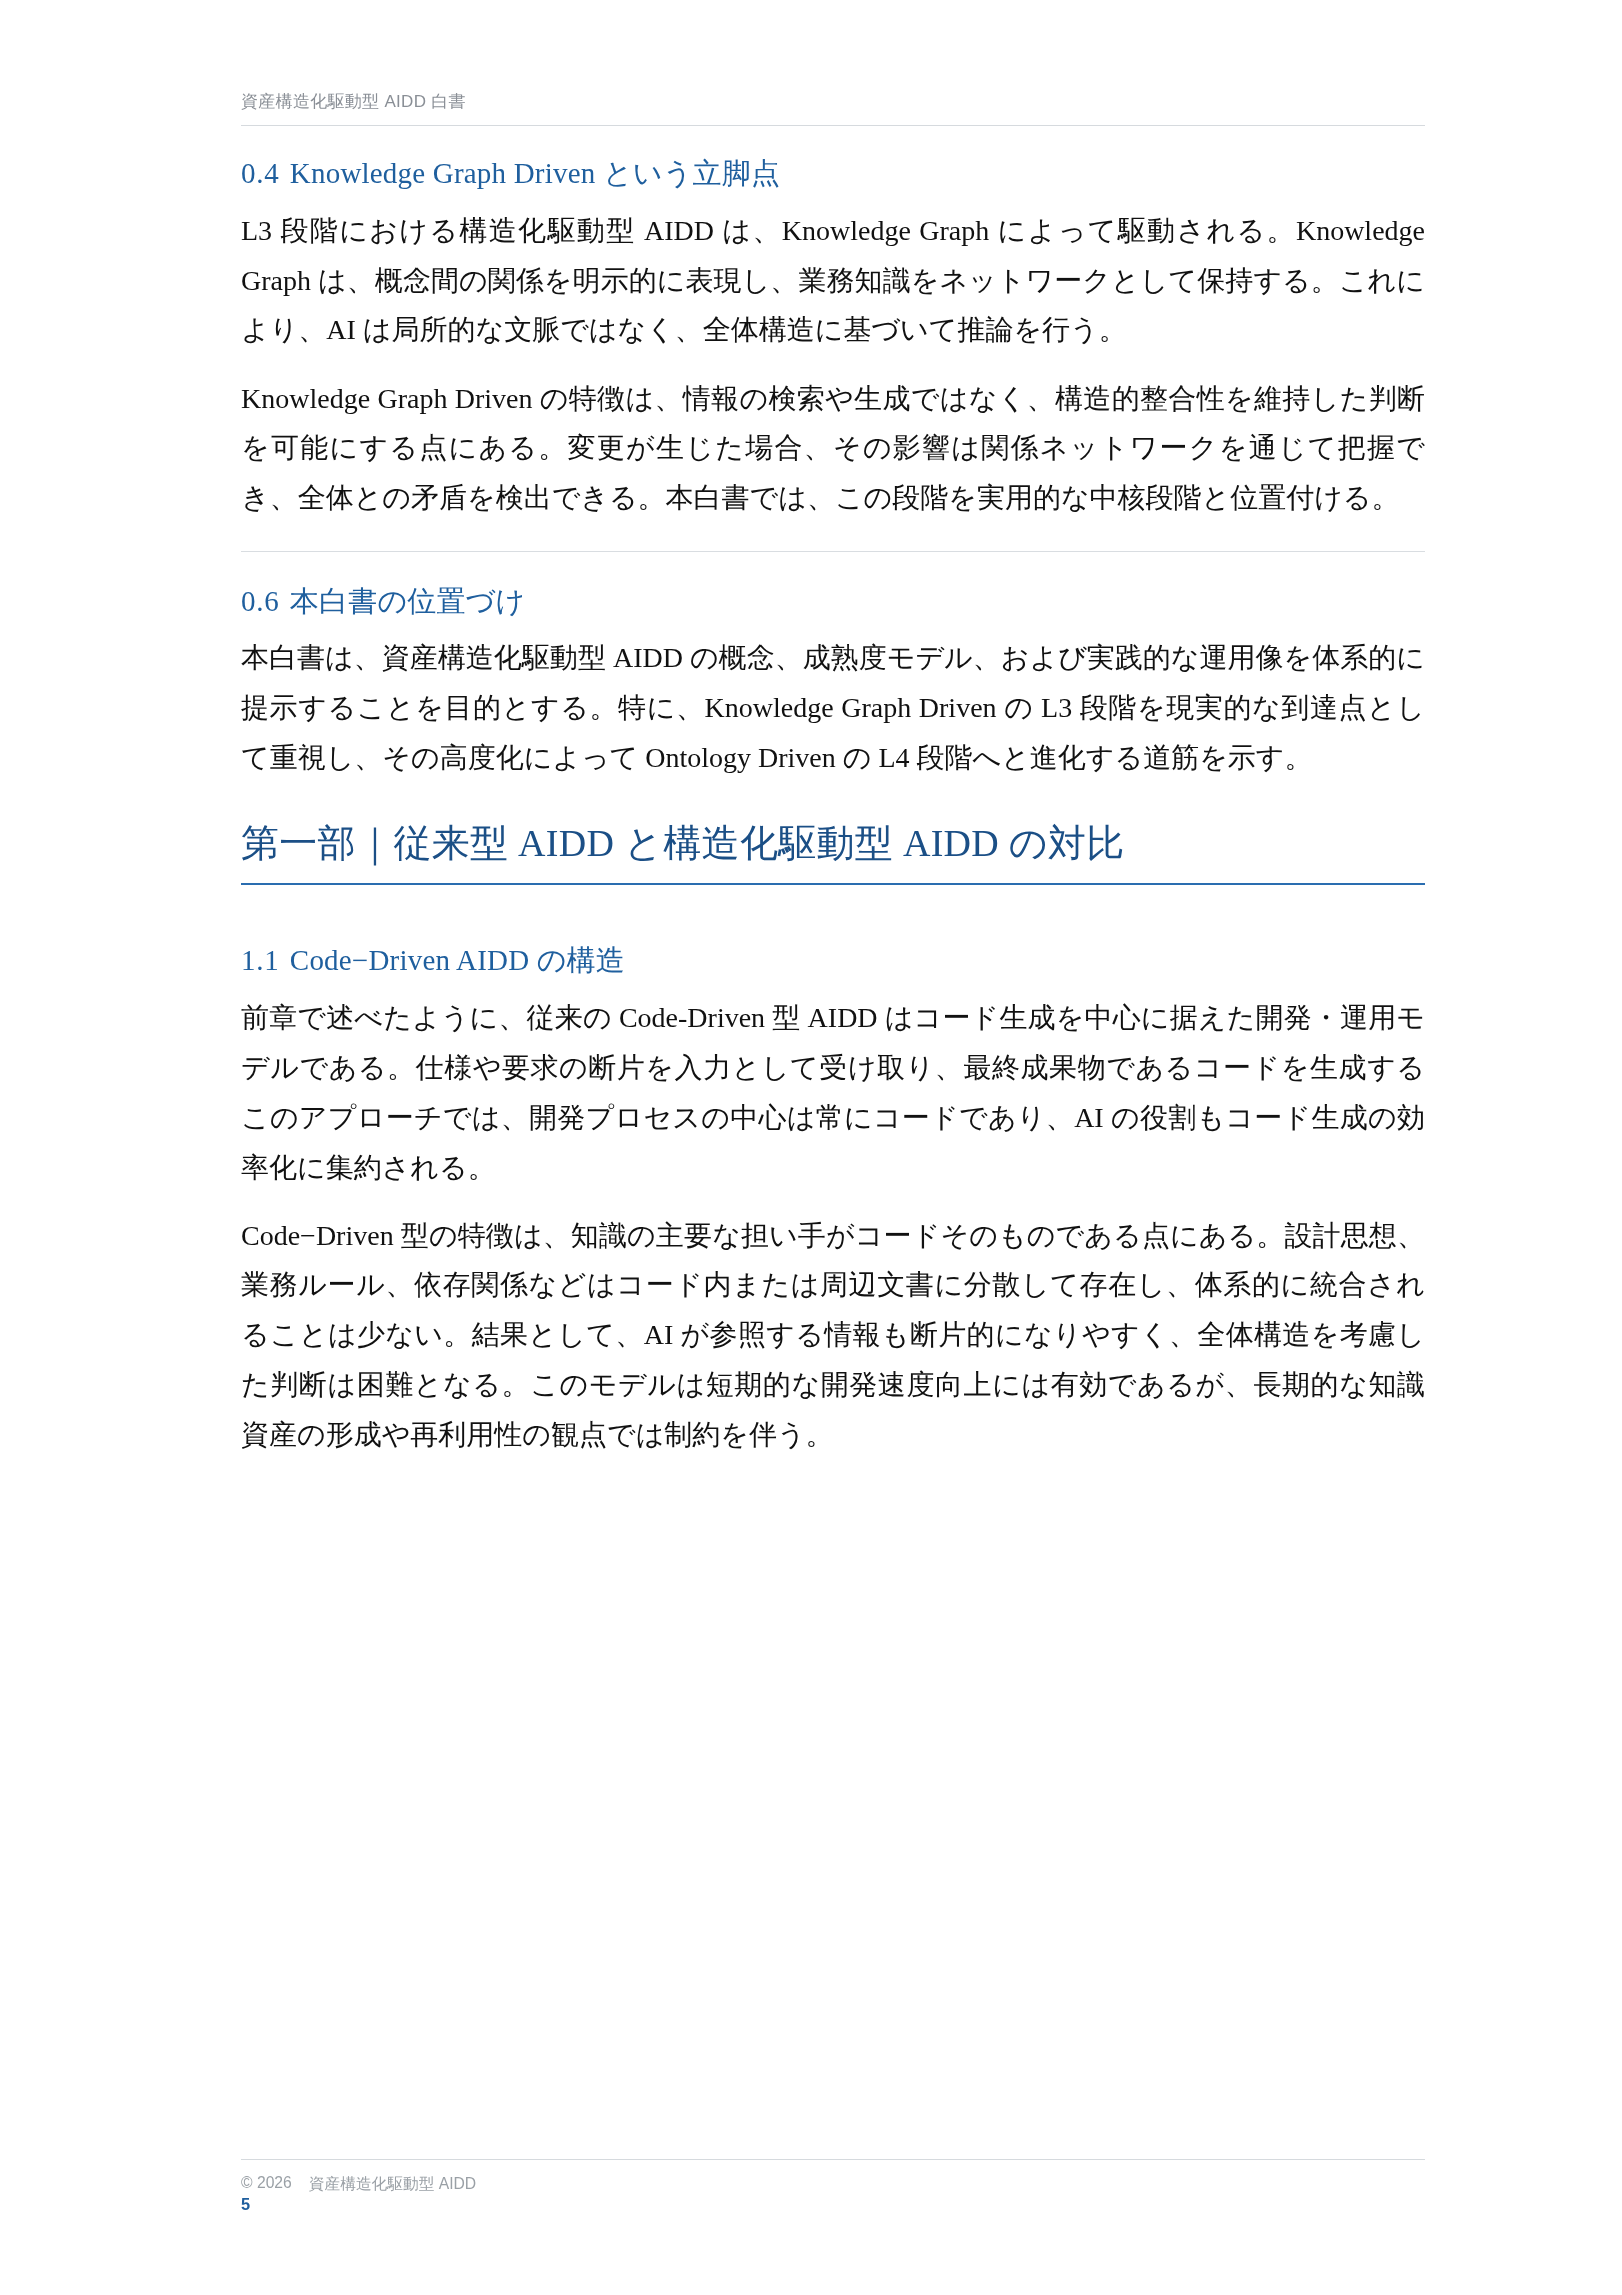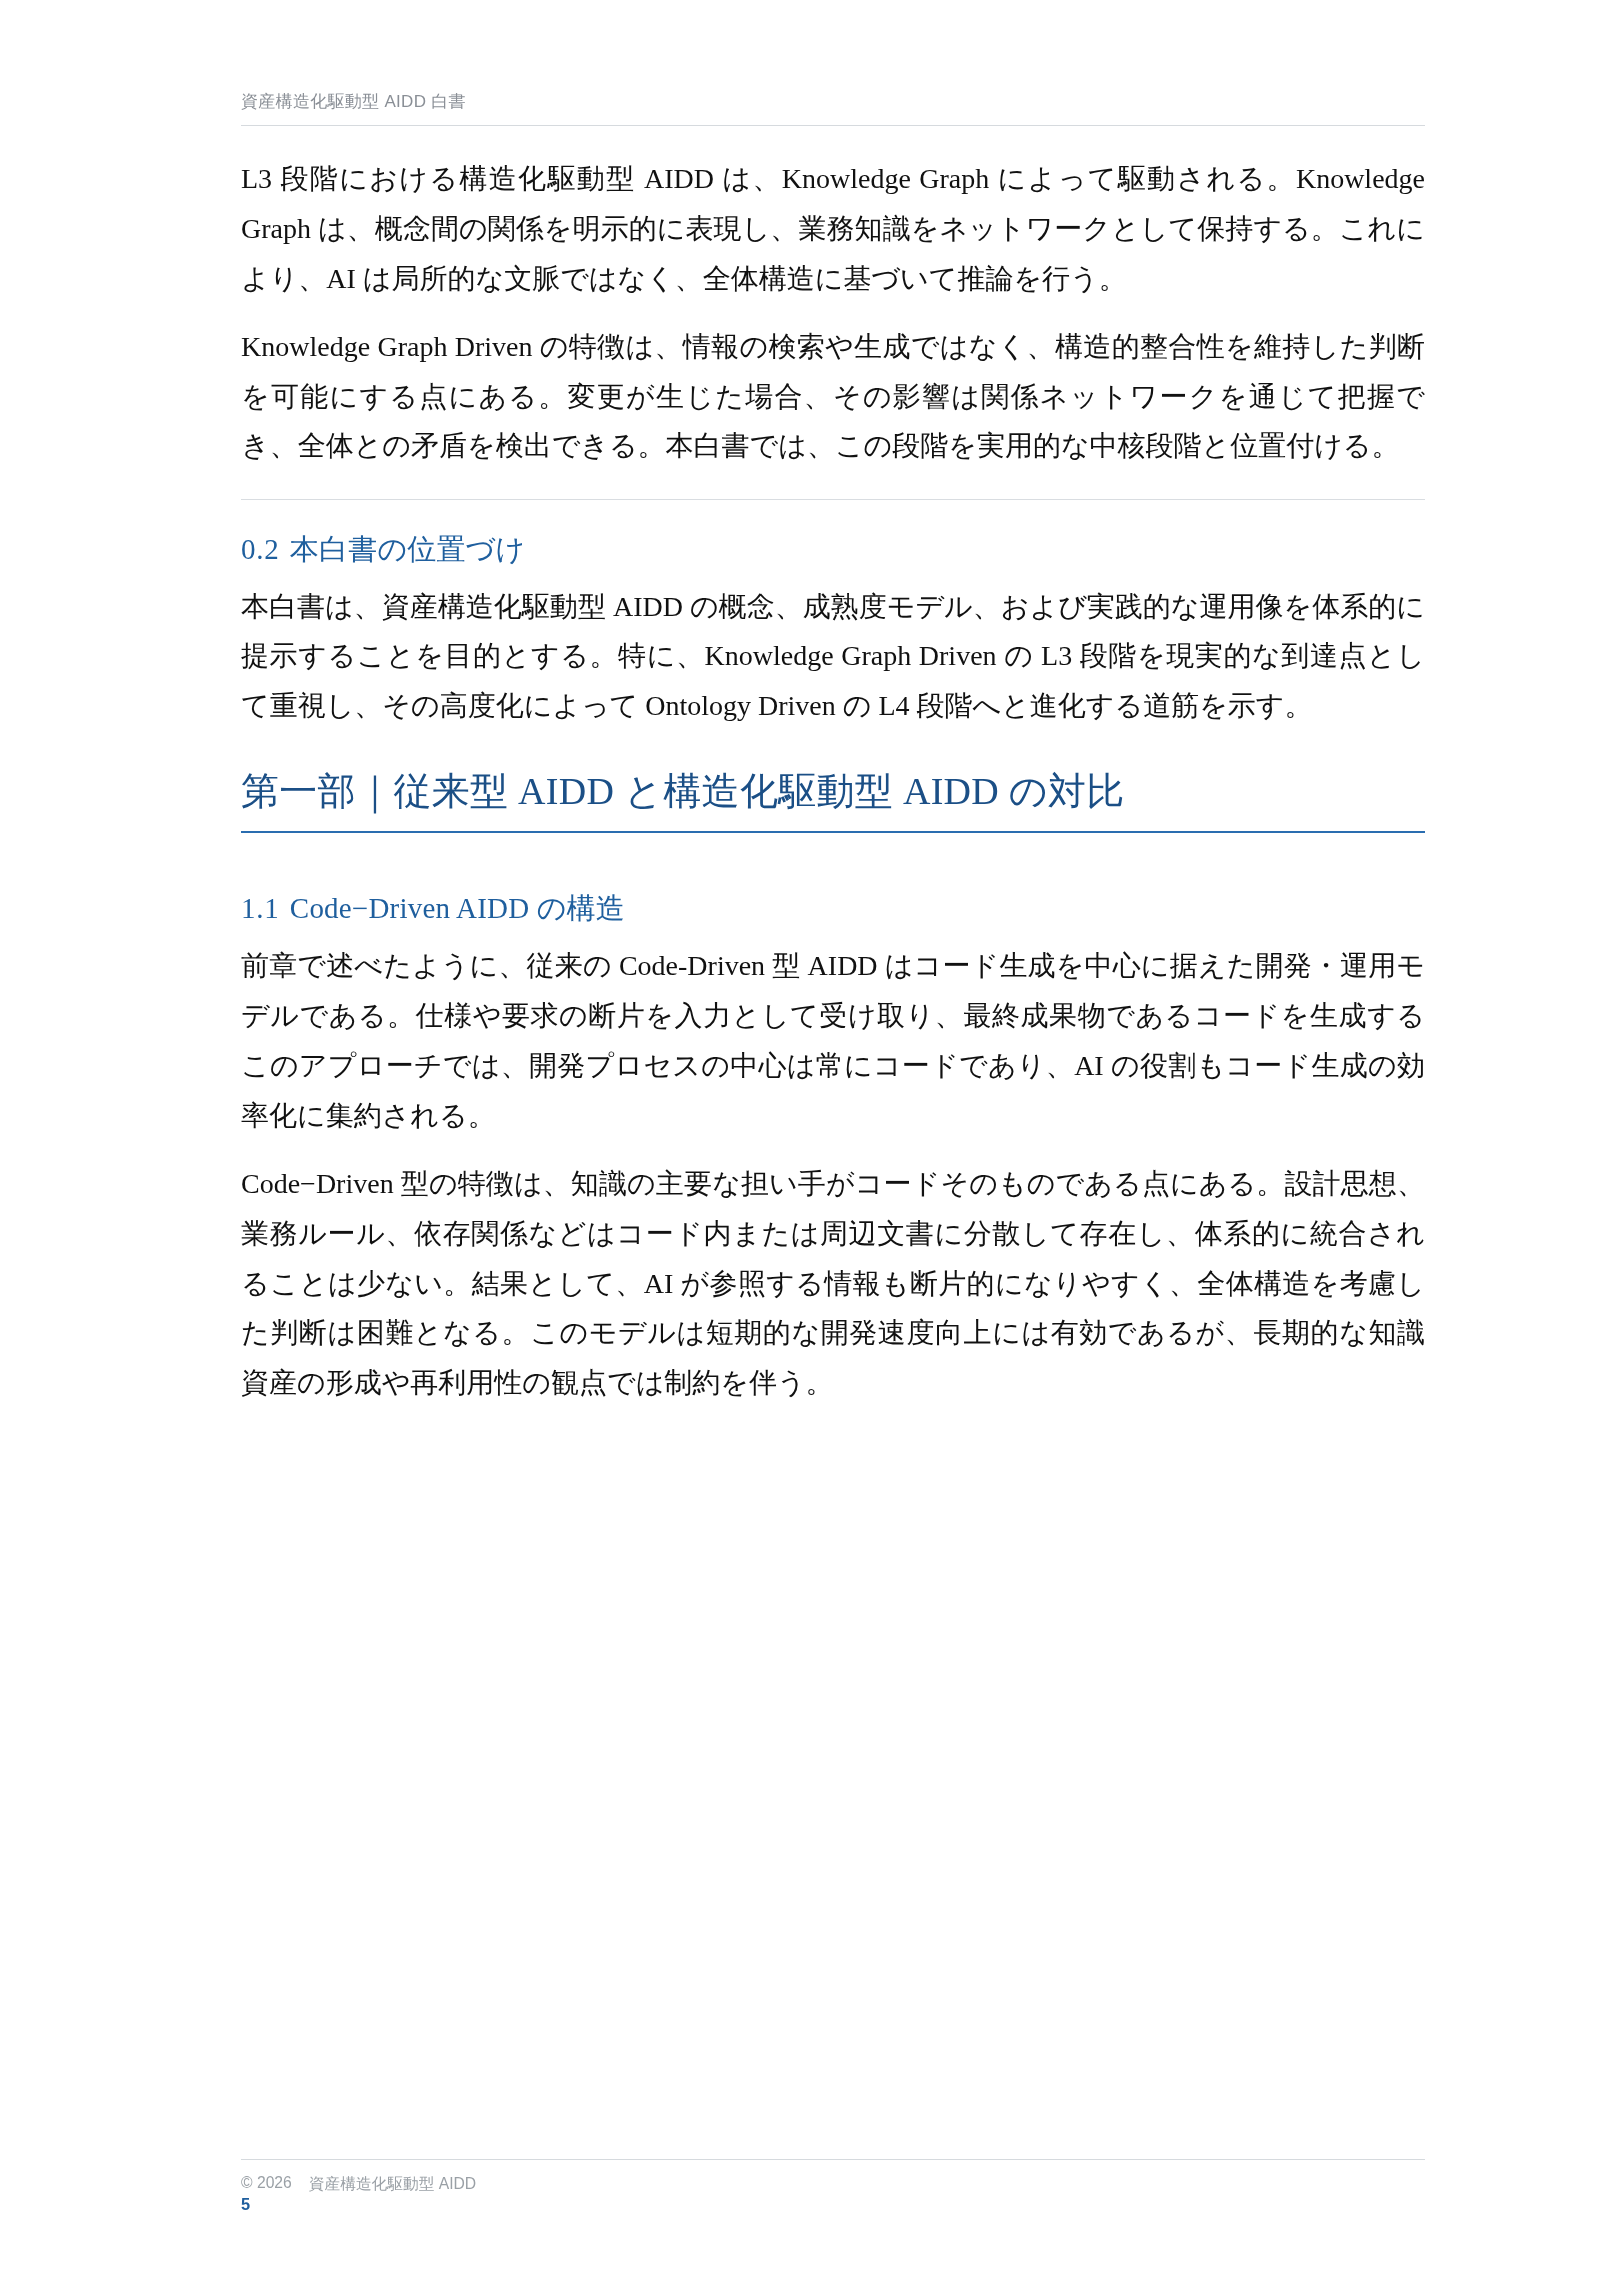--- a/index.html
+++ b/index.html
@@ -133,29 +133,32 @@
 <div class="page">
 
   <div class="header-area">
     <div class="header-text">資産構造化駆動型 AIDD 白書</div>
     <div class="header-rule"></div>
   </div>
 
   <div class="body-wrap">
 
     <div>
+      <h2 class="section-title">
+        <span class="num">0.4</span><span>Knowledge Graph Driven という立脚点</span>
+      </h2>
       <p class="para">L3 段階における構造化駆動型 AIDD は、Knowledge Graph によって駆動される。Knowledge Graph は、概念間の関係を明示的に表現し、業務知識をネットワークとして保持する。これにより、AI は局所的な文脈ではなく、全体構造に基づいて推論を行う。</p>
       <p class="para">Knowledge Graph Driven の特徴は、情報の検索や生成ではなく、構造的整合性を維持した判断を可能にする点にある。変更が生じた場合、その影響は関係ネットワークを通じて把握でき、全体との矛盾を検出できる。本白書では、この段階を実用的な中核段階と位置付ける。</p>
     </div>
 
     <div class="hr-sep"></div>
 
     <div>
       <h2 class="section-title">
-        <span class="num">0.2</span><span>本白書の位置づけ</span>
+        <span class="num">0.6</span><span>本白書の位置づけ</span>
       </h2>
       <p class="para">本白書は、資産構造化駆動型 AIDD の概念、成熟度モデル、および実践的な運用像を体系的に提示することを目的とする。特に、Knowledge Graph Driven の L3 段階を現実的な到達点として重視し、その高度化によって Ontology Driven の L4 段階へと進化する道筋を示す。</p>
     </div>
 
     <div class="part-title-wrap">
       <h1 class="part-title">第一部｜従来型 AIDD と構造化駆動型 AIDD の対比</h1>
       <div class="part-rule"></div>
     </div>
 
     <div class="spacer-lg"></div>

